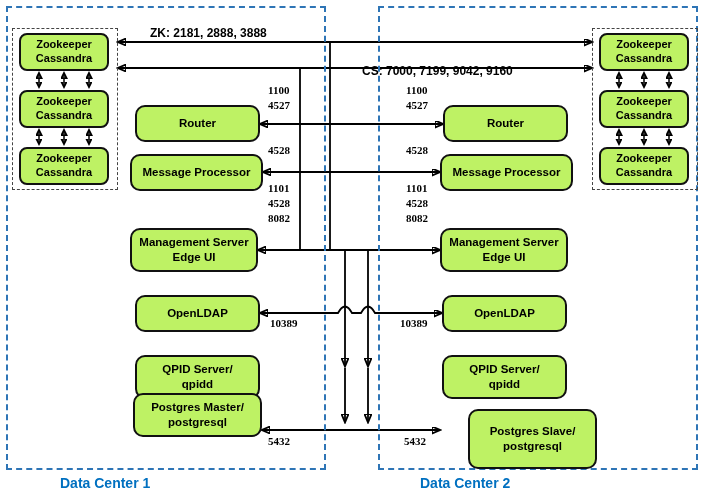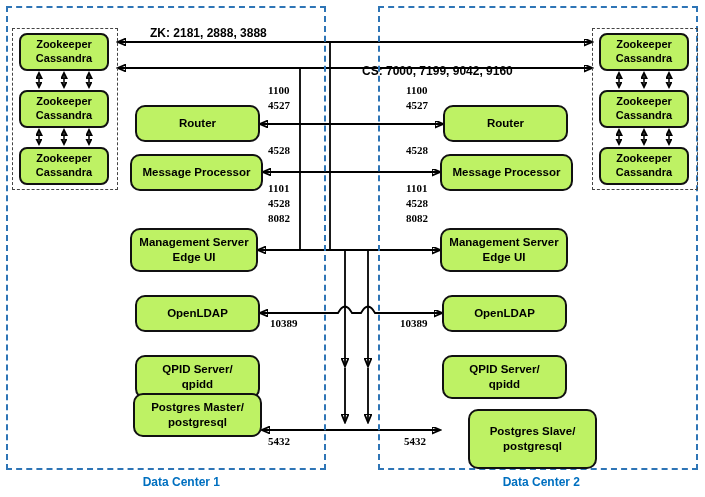--- a/index.html
+++ b/index.html
@@ -2,21 +2,21 @@
 <html><head>
 <meta charset="utf-8">
 <style>
   * { margin:0; padding:0; box-sizing:border-box; }
   body { font-family:"Liberation Sans", sans-serif; background:#ffffff; }
   .canvas { position:relative; width:705px; height:497px; background:#fff; overflow:hidden; }
   svg.wires { position:absolute; left:0; top:0; z-index:0; }
   .wires path, .wires line { stroke:#000; stroke-width:1.8; fill:none; }
   .wires .thin { stroke-width:1.5; }
   .dcbox { position:absolute; border:2px dashed #2e75b6; z-index:1; }
-  .dc-label { position:absolute; color:#0070c0; font-weight:bold; font-size:12px; text-align:right; z-index:2; }
+  .dc-label { position:absolute; color:#0070c0; font-weight:bold; font-size:14px; text-align:left; z-index:2; }
   .zkcluster { position:absolute; border:1.5px dashed #444; z-index:1; }
   .node { position:absolute; background:#bef264; border:2px solid #111; border-radius:10px;
           display:flex; flex-direction:column; align-items:center; justify-content:center;
           font-weight:bold; font-size:11.5px; line-height:1.3; text-align:center; z-index:2; }
   .zknode { border-radius:8px; font-size:11px; line-height:1.25; }
   .node span { display:block; }
   .port { position:absolute; font-size:11px; font-weight:bold; color:#000; z-index:2;font-family:Liberation Serif, serif; }
   .port div { line-height:15px; }
   .toplabel { position:absolute; font-size:12px; font-weight:bold; color:#000; z-index:2; white-space:nowrap; }
 </style>

